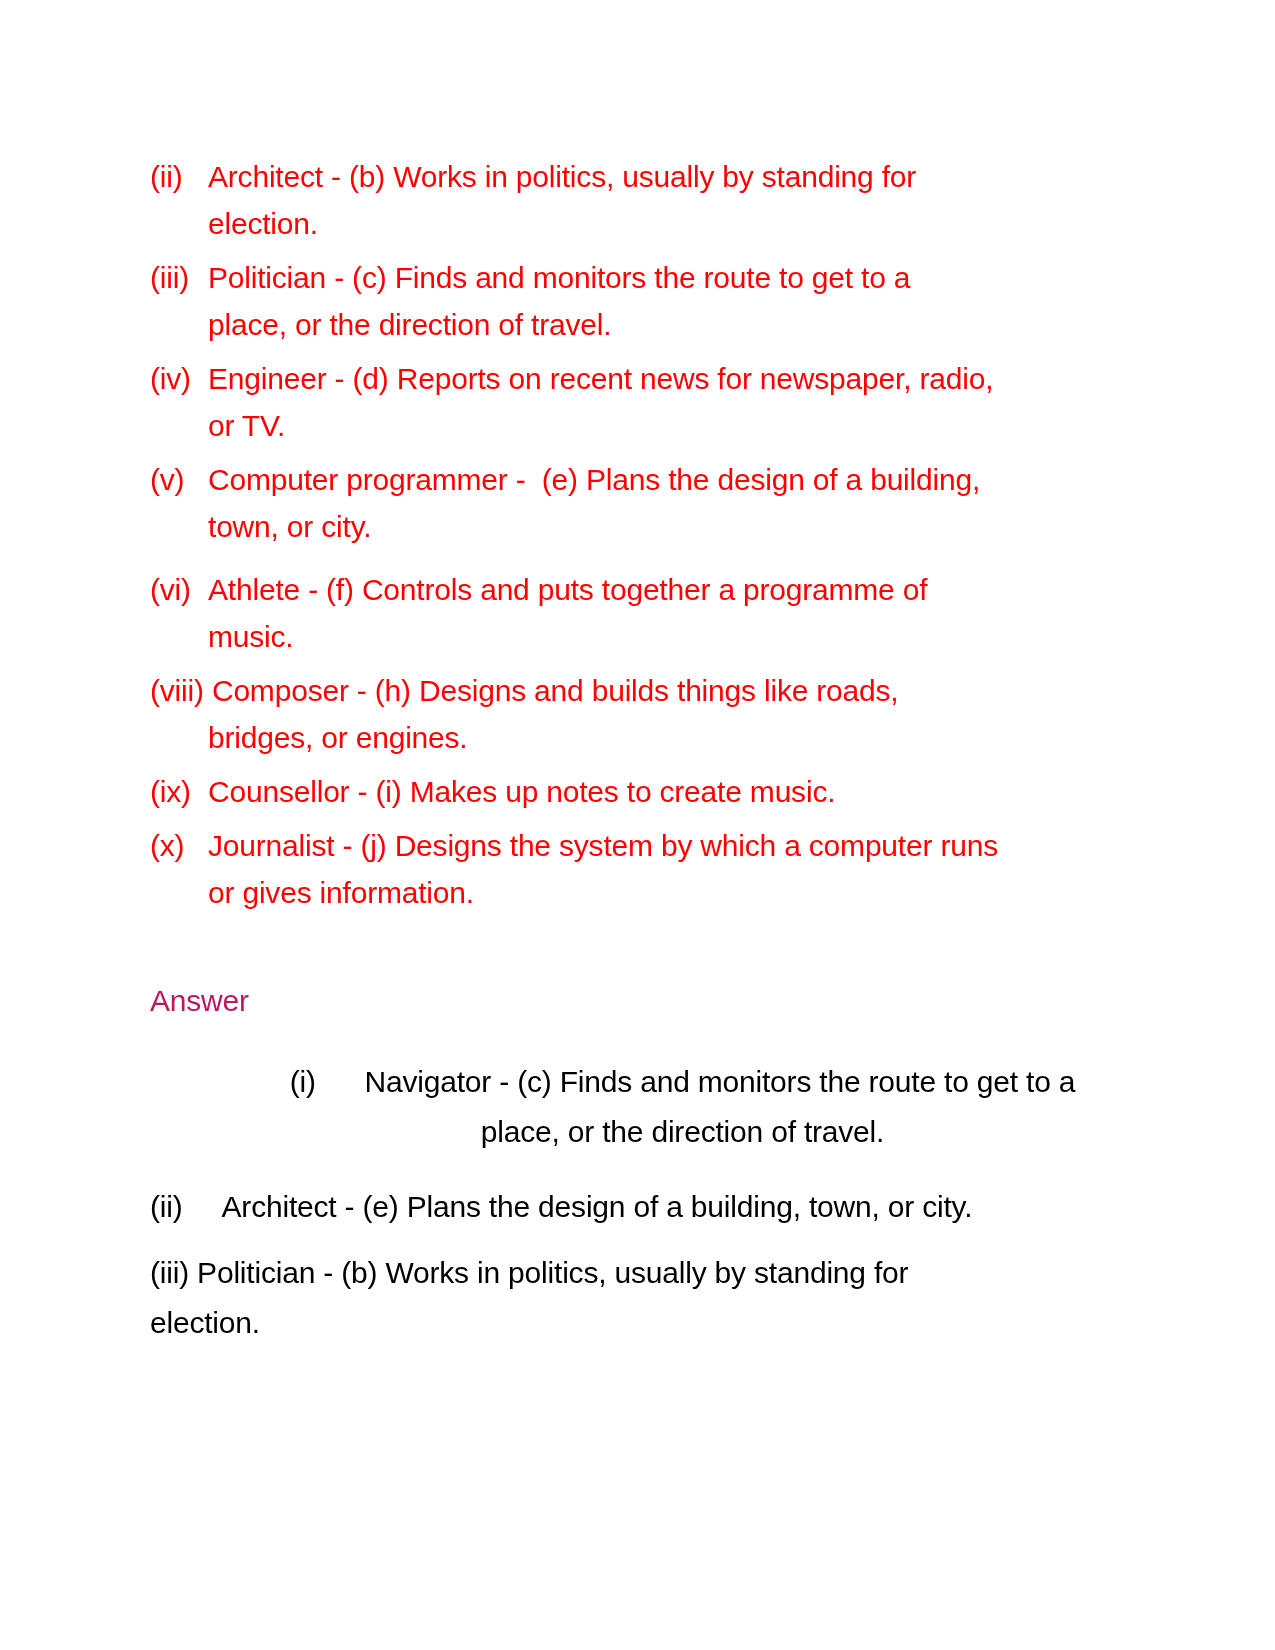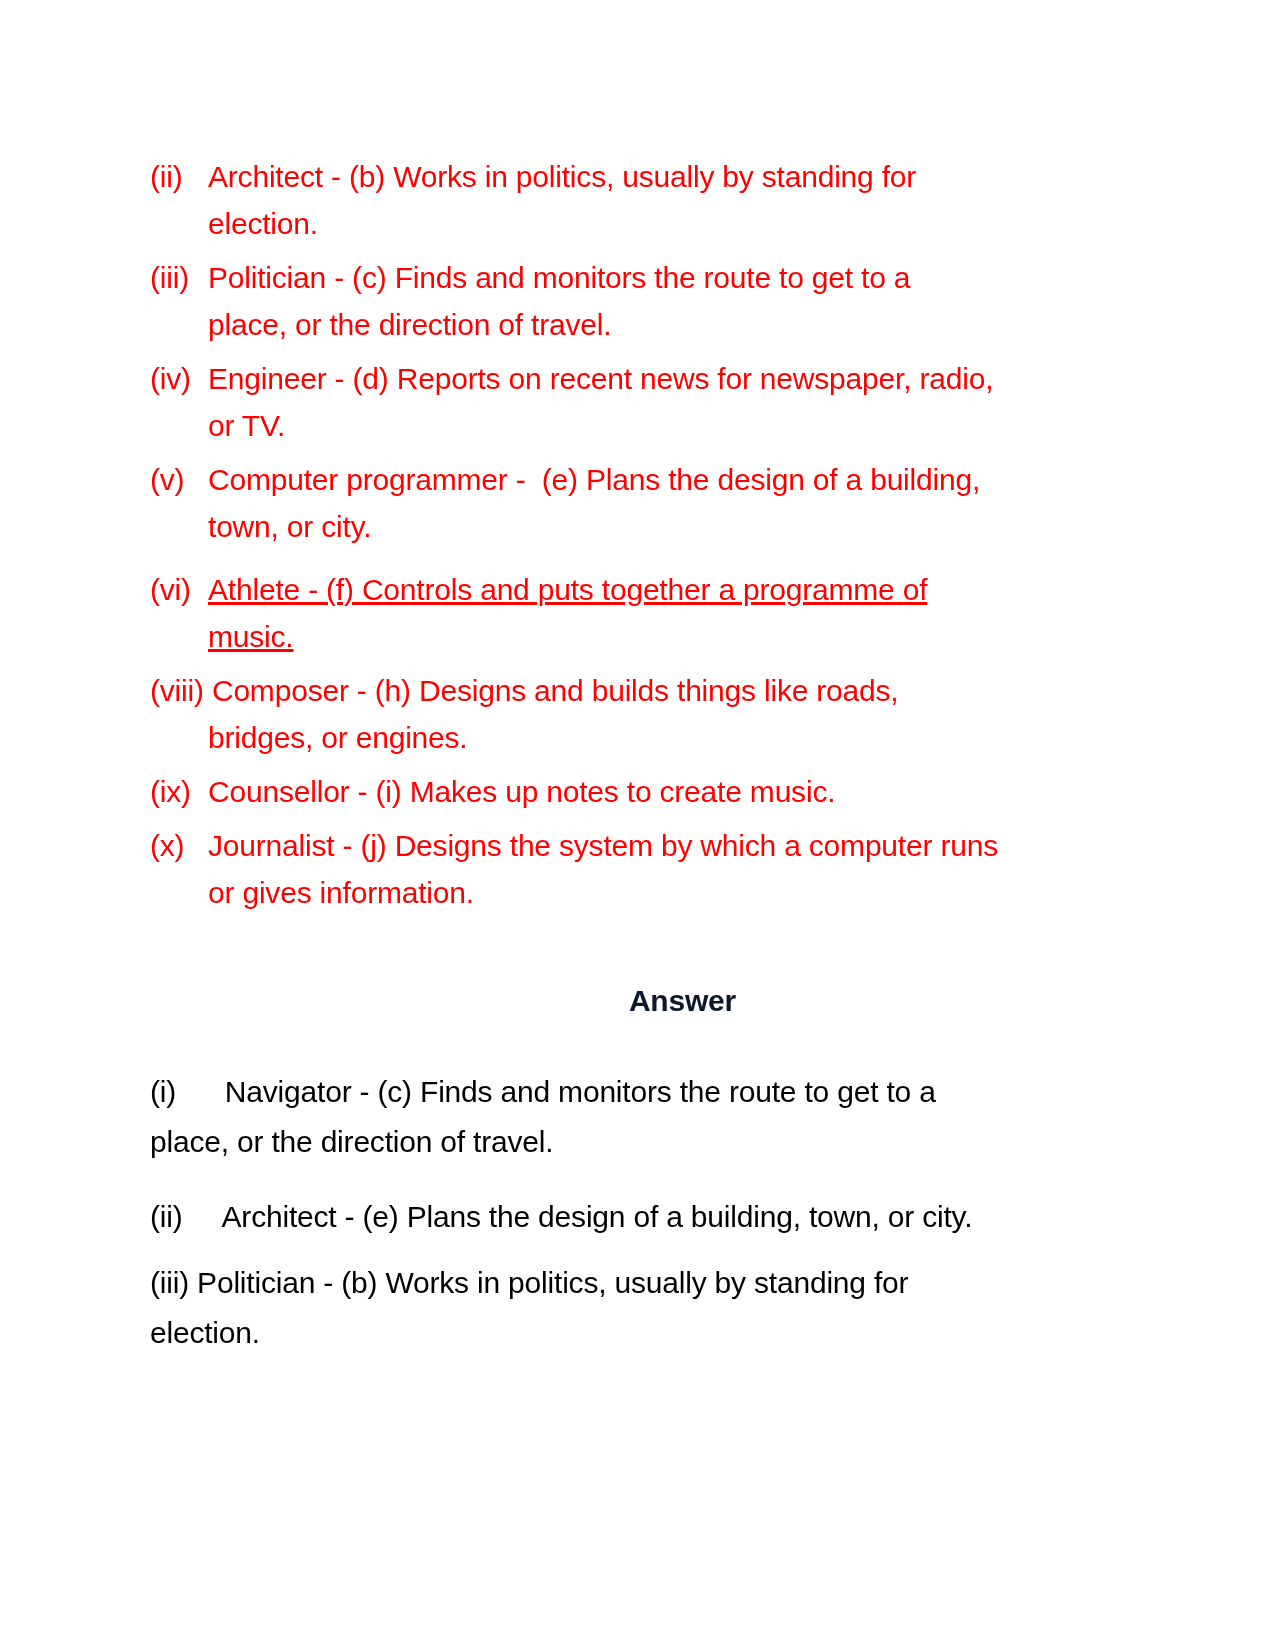--- a/index.html
+++ b/index.html
@@ -23,48 +23,47 @@
   }
   
   .q-item {
     margin: 0 0 7px 0;
     padding-left: 58px;
     text-indent: -58px;
     font-size: 30px;
     line-height: 47px;
     color: #ff0000;
   }
-  .q-item.gap-md { margin-top: 16px; text-decoration: underline; }
+  .q-item.gap-md { margin-top: 16px; }
   .q-item.gap-lg { margin-top: 4px; }
   .q-marker {
     display: inline-block;
     min-width: 58px;
     text-indent: 0;
     white-space: pre;
   }
   .q-body {
     white-space: pre-wrap;
   }
   
   .answer-heading {
     margin: 61px 0 0 0;
     font-size: 30px;
     line-height: 47px;
-    font-weight: bold;
-    color: #0f172a;
-    text-align: center;
+    font-weight: normal;
+    color: #be185d;
   }
   .a-item {
     margin: 0;
     font-size: 30px;
     line-height: 50px;
     color: #000000;
     white-space: pre-wrap;
   }
-  .a-item.first { margin-top: 43px; }
+  .a-item.first { margin-top: 33px; text-align: center; }
   .a-item.second { margin-top: 25px; }
   .a-item.third { margin-top: 16px; }
 </style>
 </head>
 <body>
 
 <div class="page">
 
   <section>
     <p class="q-item"><span class="q-marker">(ii)</span><span class="q-body">Architect - (b) Works in politics, usually by standing for

